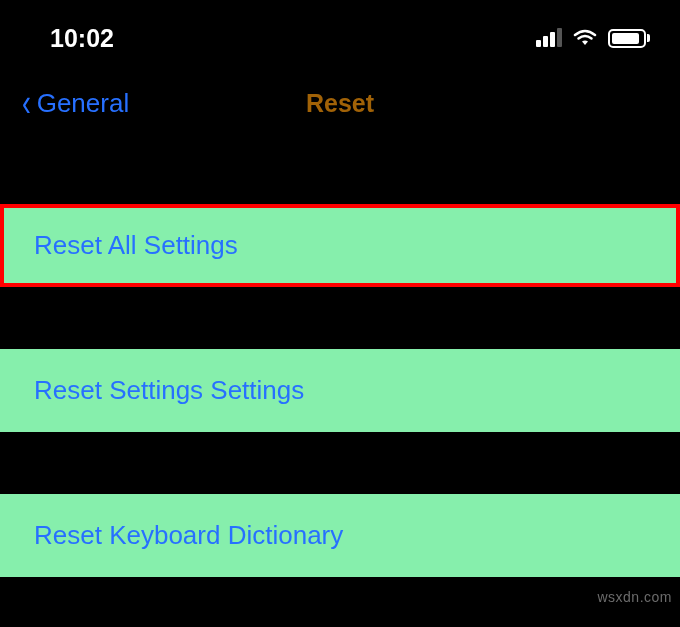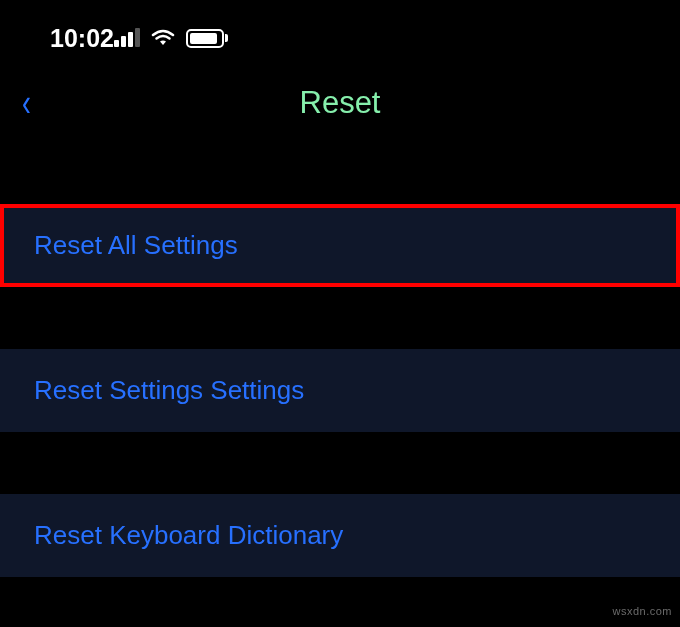--- a/index.html
+++ b/index.html
@@ -10,20 +10,21 @@
     }
     body {
       background: #000000;
       width: 680px;
       height: 627px;
       overflow: hidden;
       position: relative;
     }
     .status-bar {
       display: flex;
+      justify-content: space-between;
       align-items: center;
       padding: 18px 30px 0 50px;
       height: 58px;
     }
     .status-time {
       color: #ffffff;
       font-size: 25px;
       font-weight: 600;
     }
     .status-icons {
@@ -93,35 +94,35 @@
       font-size: 38px;
       font-weight: 400;
       line-height: 1;
       transform: scaleX(0.7);
     }
     .nav-title {
       position: absolute;
       left: 0;
       right: 0;
       text-align: center;
-      color: #86efac;
-      font-size: 31px;
-      font-weight: 400;
+      color: #a16207;
+      font-size: 25px;
+      font-weight: 700;
       pointer-events: none;
     }
     .content-gap {
       height: 56px;
       background: #000000;
     }
     .content-gap-small {
       height: 62px;
       background: #000000;
     }
     .list-item {
-      background: #0f172a;
+      background: #86efac;
       padding: 22px 30px;
       color: #2770ff;
       font-size: 26px;
       font-weight: 400;
       cursor: pointer;
       border: 4px solid transparent;
       position: relative;
     }
     .list-item.highlighted {
       border: 4px solid #ff0000;
@@ -131,24 +132,24 @@
       display: none;
     }
     .group .list-item:not(:last-child) {
       border-bottom: 1px solid #000000;
     }
     .group .list-item:not(:last-child).highlighted {
       border-bottom: 4px solid #ff0000;
     }
     .watermark {
       position: absolute;
-      bottom: 10px;
+      bottom: 22px;
       right: 8px;
       color: #6b6b6b;
-      font-size: 11px;
+      font-size: 14px;
       letter-spacing: 0.5px;
     }
   </style>
 </head>
 <body>
 
 <div class="status-bar">
   <div class="status-time">10:02</div>
   <div class="status-icons">
     <div class="signal-bars">
@@ -169,20 +170,21 @@
           <div class="battery-fill"></div>
         </div>
       <div class="battery-tip"></div>
     </div>
   </div>
 </div>
 
 <div class="nav-bar">
   <div class="back-button">
     <span class="chevron-left">‹</span>
+    <span>General</span>
   </div>
   <div class="nav-title">Reset</div>
 </div>
 
 <div class="content-gap"></div>
 
 <div class="group">
   <div class="list-item highlighted">Reset All Settings</div>
 </div>
 

